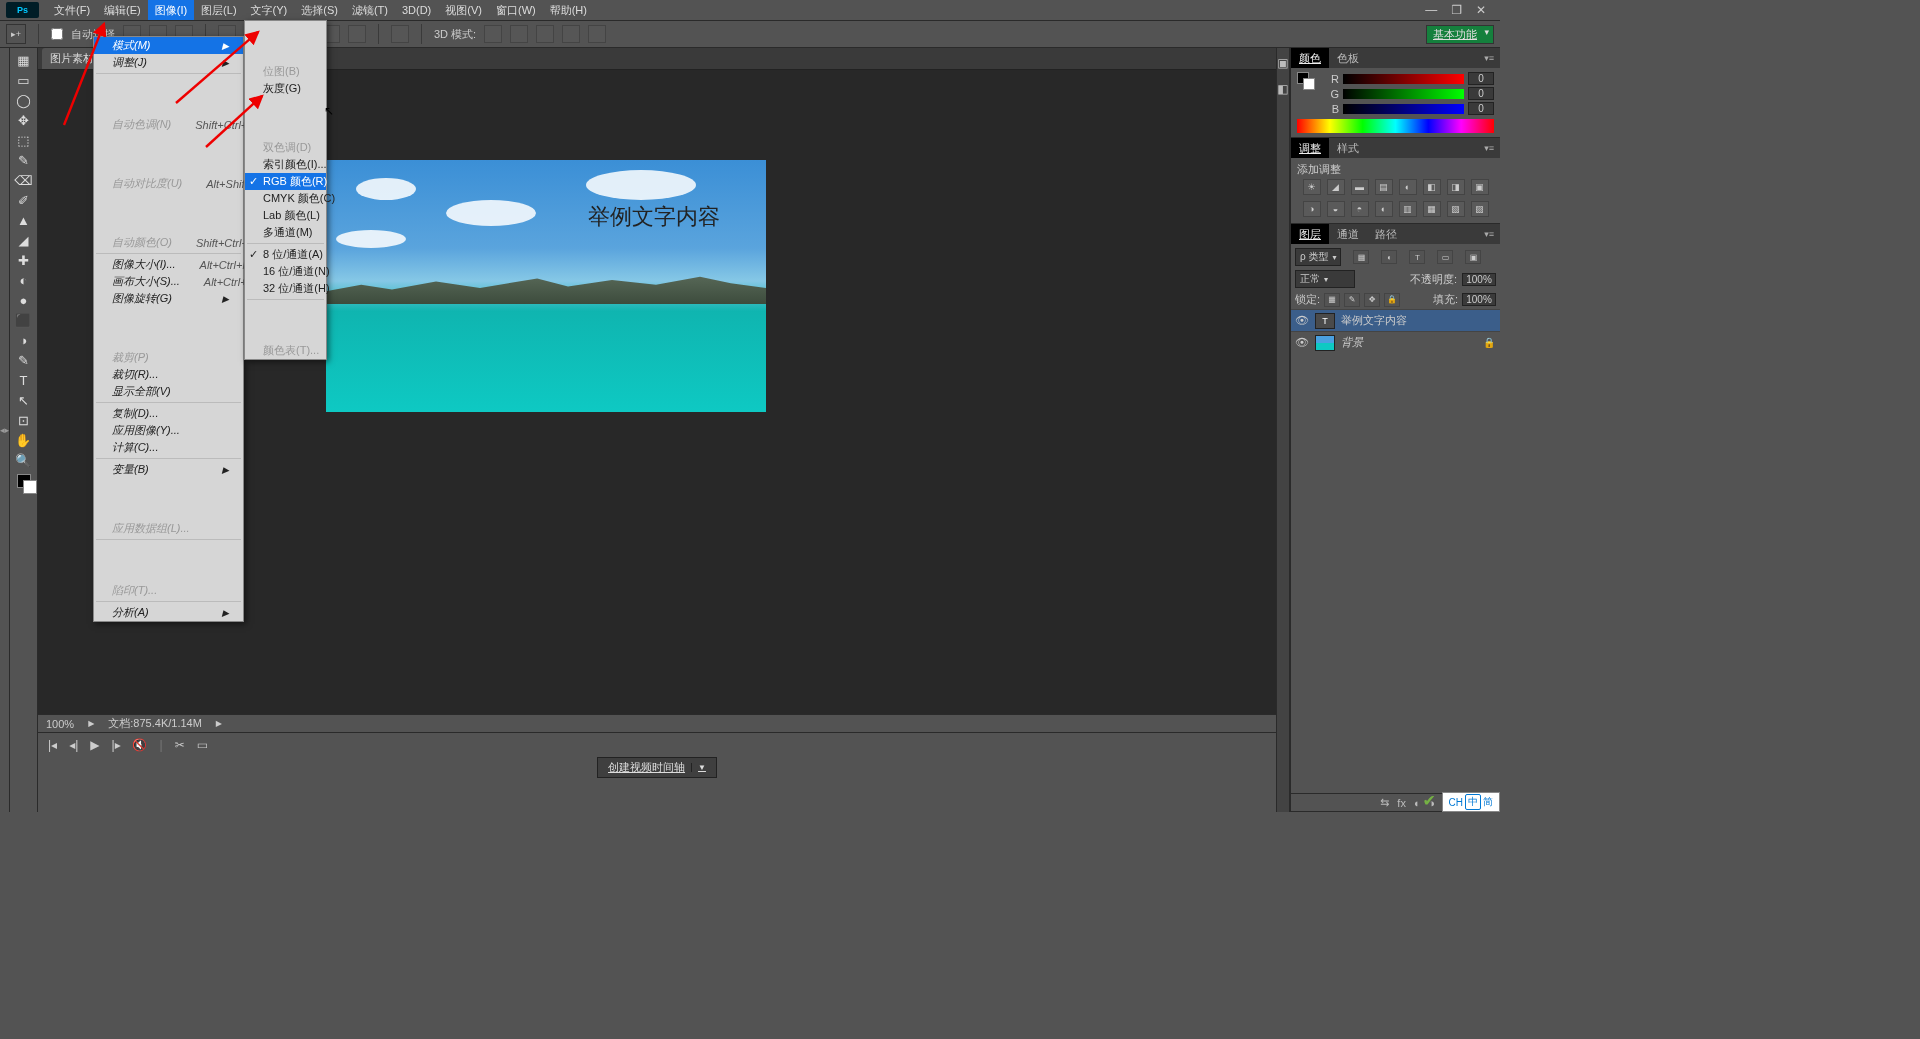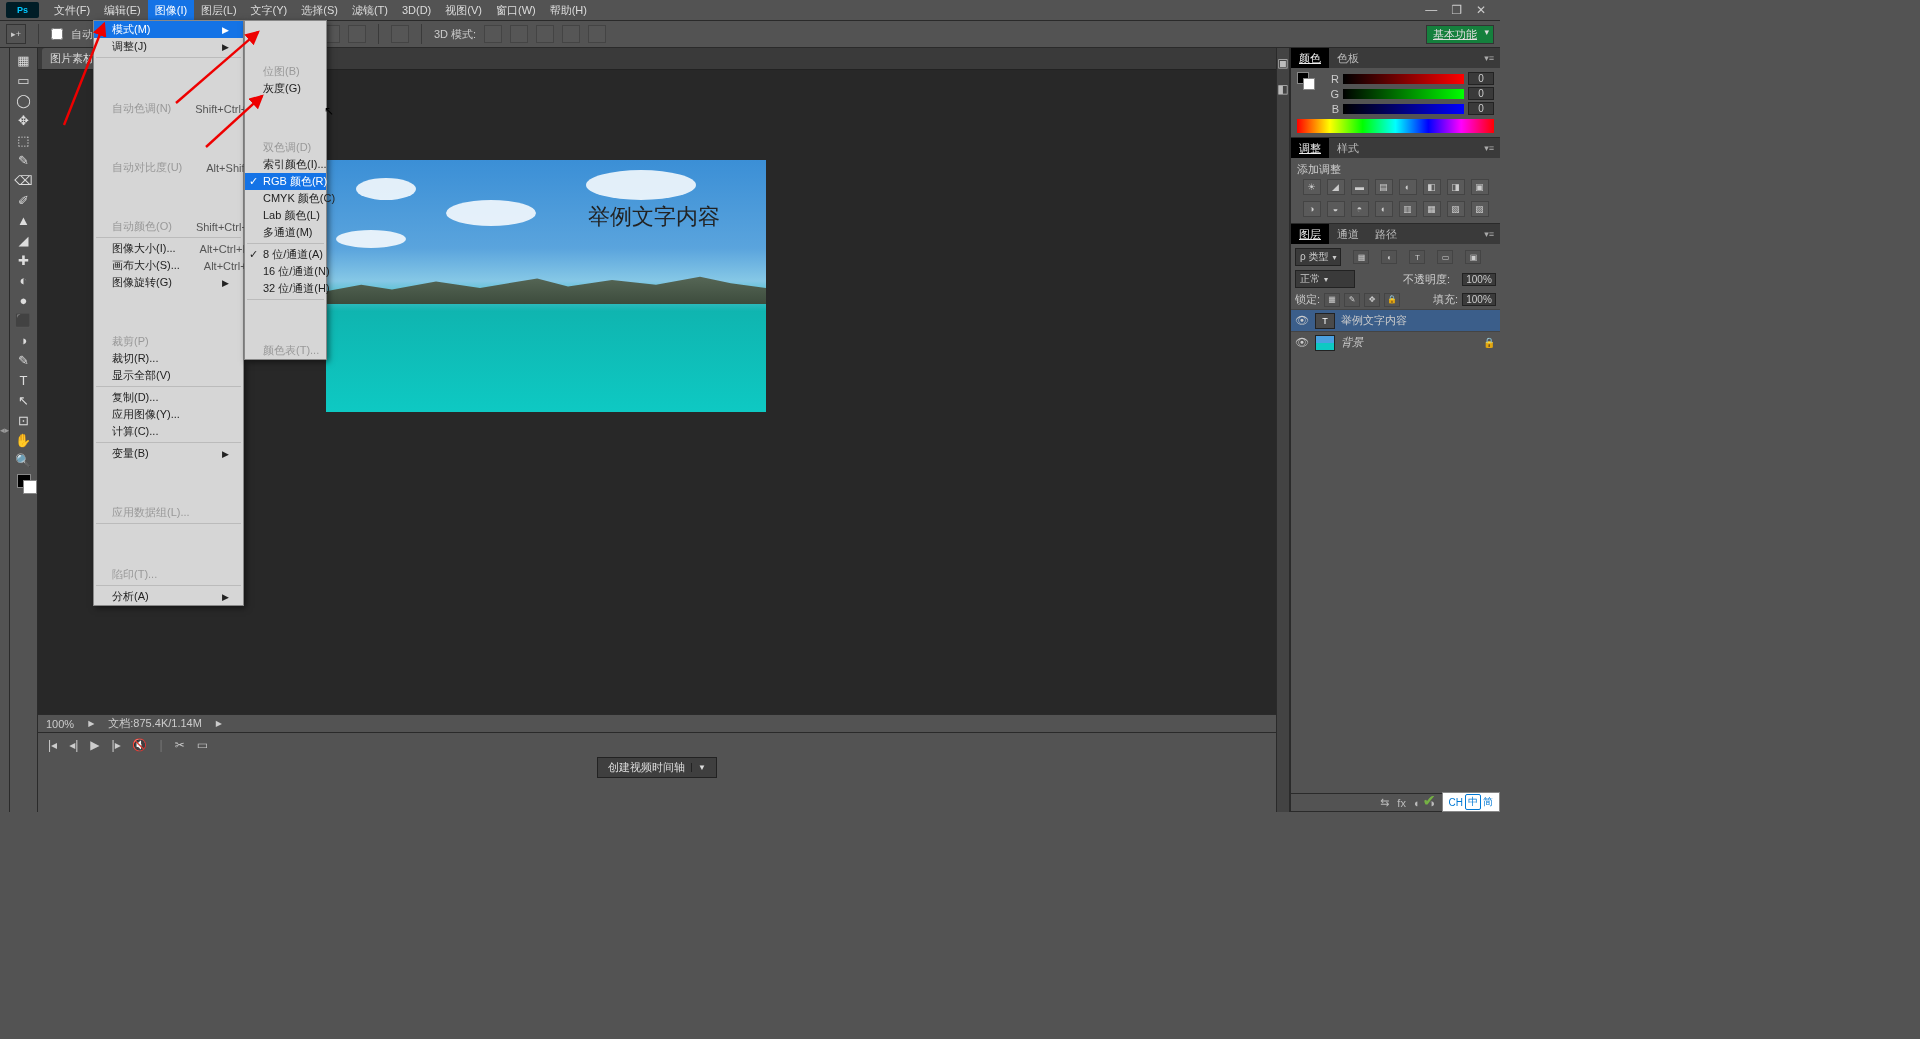--- a/index.html
+++ b/index.html
@@ -43,21 +43,21 @@
 .island{position:absolute;bottom:108px;left:0;right:0;height:32px;background:linear-gradient(to bottom,#5a6b5a 0,#3d4c3d 100%);clip-path:polygon(0 60%,8% 40%,15% 55%,25% 30%,35% 50%,48% 20%,55% 45%,65% 25%,75% 40%,85% 15%,92% 35%,100% 50%,100% 100%,0 100%);}
 .canvas-text { position:absolute; top:42px; right:46px; font-size:22px; color:#222; font-family:"SimSun",serif;}
 .status-row { height:18px; background:#535353; display:flex; align-items:center; padding:0 8px; gap:14px; font-size:11px; color:#ccc; border-top:1px solid #2a2a2a;}
 .status-row .tri{font-size:8px;}
 
 
 .timeline { height:80px; background:#535353; border-top:1px solid #2a2a2a;}
 .timeline .tl-tab { background:#3a3a3a; height:18px; display:flex; align-items:center; padding:0 8px; font-size:11px;}
 .timeline .tl-controls { height:24px; display:flex; align-items:center; gap:12px; padding:0 10px; color:#ccc; font-size:12px;}
 .timeline .tl-body { flex:1; display:flex; align-items:center; justify-content:center;}
-.tl-btn { background:#3f3f3f; border:1px solid #222; padding:2px 10px; color:#ddd; font-size:11px; position:relative; display:inline-flex; align-items:center;}
+.tl-btn { background:#3f3f3f; border:1px solid #222; padding:2px 10px; color:#ddd; font-size:11px; position:relative; display:inline-flex; align-items:center;text-decoration:underline;}
 .tl-dd { border-left:1px solid #222; padding-left:6px; margin-left:6px; font-size:8px;}
 
 
 .rightcol { width:210px; background:#535353; display:flex; flex-direction:column; border-left:1px solid #2a2a2a;}
 .rc-collapse { width:14px; background:#434343; border-left:1px solid #2a2a2a; border-right:1px solid #2a2a2a; display:flex; flex-direction:column; align-items:center; gap:12px; padding-top:8px; color:#bbb; font-size:12px;}
 .panel { border-bottom:1px solid #2a2a2a; }
 .panel-tabs { height:20px; background:#3a3a3a; display:flex; align-items:center; }
 .panel-tabs .ptab { padding:0 8px; height:20px; display:flex; align-items:center; color:#bbb; font-size:11px;}
 .panel-tabs .ptab.active { background:#000000; color:#eee;text-decoration:underline;}
 .panel-tabs .pmenu { margin-left:auto; padding:0 6px; color:#aaa; font-size:9px;}
@@ -98,21 +98,21 @@
 
 
 .dropdown { position:absolute; background:#d6d6d6; color:#222; border:1px solid #888; box-shadow:2px 2px 6px rgba(0,0,0,.5); font-size:11px; z-index:1000;}
 .dropdown .drow { display:flex; align-items:center; height:17px; padding:0 14px 0 18px; position:relative; white-space:nowrap;}
 .dropdown .drow.hl { background:#1473e6; color:#fff;}
 .dropdown .drow.dis { color:#999;margin-top:42px;}
 .dropdown .drow .arr { margin-left:auto; font-size:9px;}
 .dropdown .drow .sc { margin-left:auto; padding-left:24px; color:#555;}
 .dropdown .dsep { height:1px; background:#bbb; margin:2px 2px;}
 .dropdown .chk:before{content:"✓";position:absolute;left:4px;}
-#menu-image { top:20px; left:93px; width:151px;}
+#menu-image { top:36px; left:93px; width:151px;font-style:italic;}
 #menu-mode { top:20px; left:244px; width:83px;}
 
 
 .arrow{position:absolute;z-index:1500;}
 .arrow svg{overflow:visible;}
 
 
 .cursor{position:absolute;z-index:2000;font-size:12px;color:#000;}
 
 
@@ -329,21 +329,21 @@
         <div class="ly-row1">
           <div class="ly-dd">ρ 类型</div>
           <span class="ly-ic">▦</span>
           <span class="ly-ic">◐</span>
           <span class="ly-ic">T</span>
           <span class="ly-ic">▭</span>
           <span class="ly-ic">▣</span>
         </div>
         <div class="ly-row2">
           <div class="ly-dd" style="flex:0 0 60px">正常</div>
-          <div style="display:flex;align-items:center;gap:12px">
+          <div style="display:flex;align-items:center;gap:5px">
             <span>不透明度:</span>
             <div class="ly-num">100%</div>
           </div>
         </div>
         <div class="ly-row2">
           <div style="display:flex;align-items:center;gap:4px">
             <span>锁定:</span>
             <span class="ly-ic">▦</span>
             <span class="ly-ic">✎</span>
             <span class="ly-ic">✥</span>

